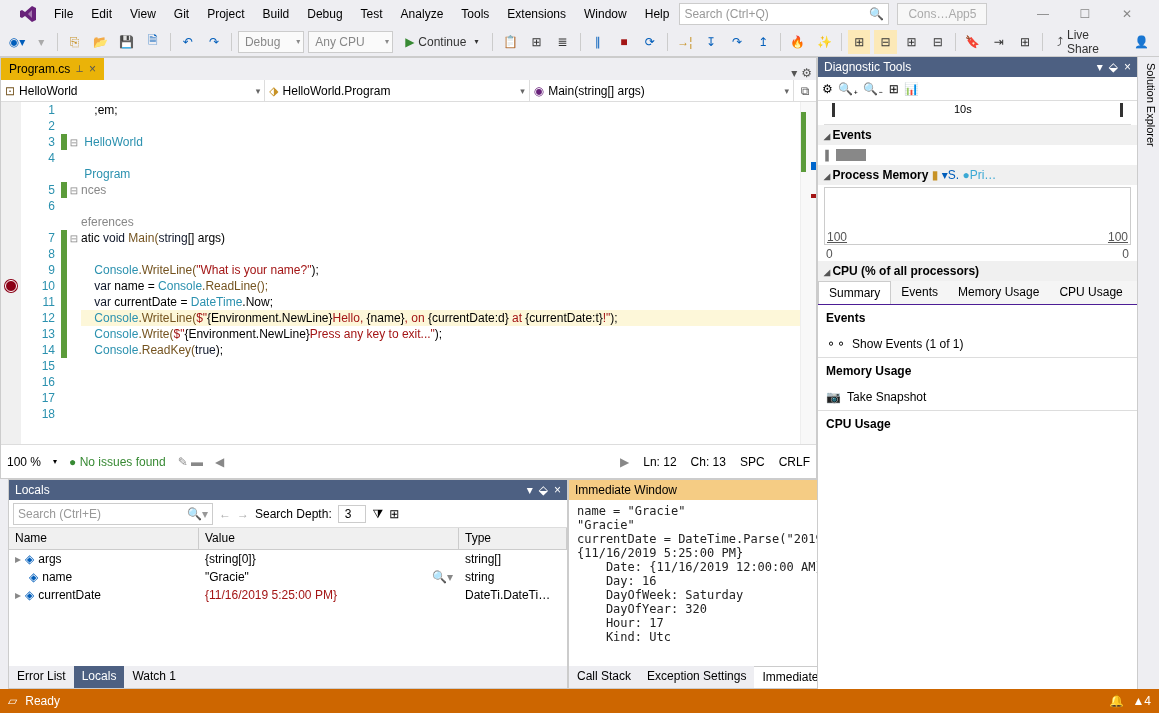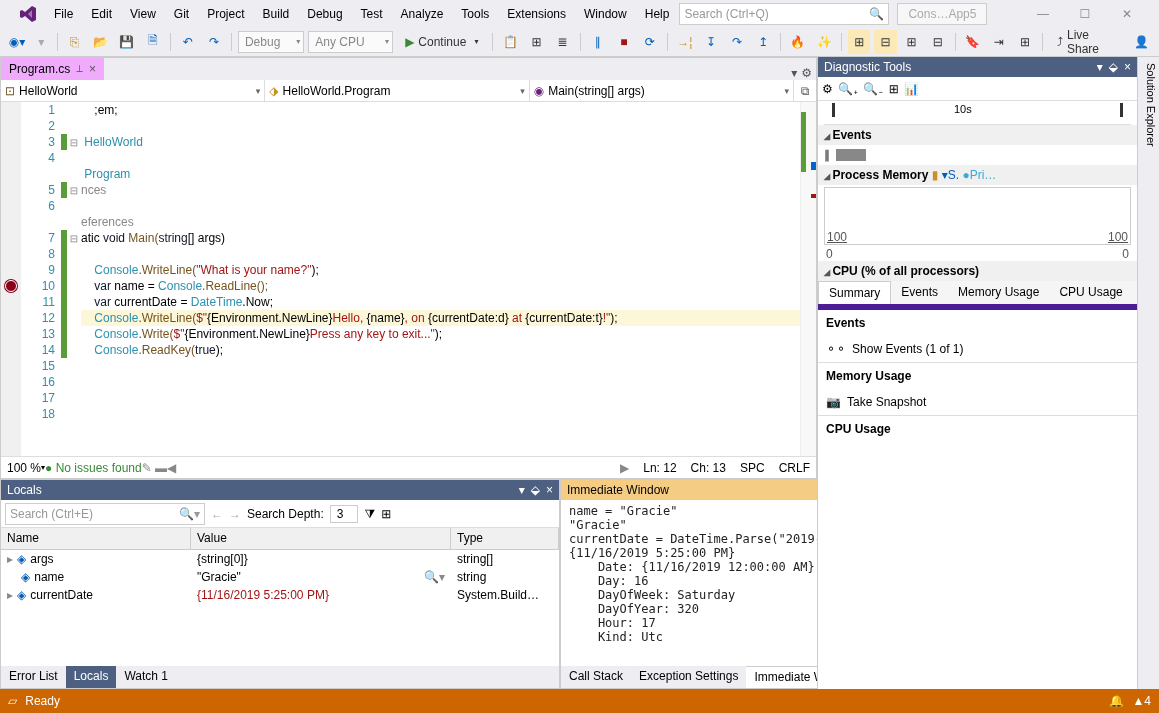--- a/index.html
+++ b/index.html
@@ -17,21 +17,21 @@
 .tb-btn.sm { width: 20px; }
 .tb-sep { width: 1px; height: 18px; background: #ccc; margin: 0 2px; }
 .tb-combo { height: 22px; border: 1px solid #ccc; background: #fafafa; color: #888; padding: 0 16px 0 6px; display: flex; align-items: center; position: relative; }
 .tb-combo::after { content: "▾"; position: absolute; right: 3px; font-size: 8px; color: #888; }
 .continue { display: flex; align-items: center; gap: 4px; color: #333; padding: 0 8px; height: 24px; }
 .continue .tri { color: #388a34; }
 .main { flex: 1; display: flex; min-height: 0; }
 .left-col { flex: 1; display: flex; flex-direction: column; min-width: 0; }
 .editor-area { flex: 1; display: flex; flex-direction: column; background: #fff; border: 1px solid #ccc; min-height: 0; }
 .tab-strip { height: 22px; background: #eeeef2; display: flex; align-items: flex-end; }
-.file-tab { height: 22px; background: #f0abfc; padding: 0 8px; display: flex; align-items: center; gap: 6px; }
+.file-tab { height: 22px; background: #eab308; padding: 0 8px; display: flex; align-items: center; gap: 6px; }
 .file-tab .pin { font-size: 10px; color: #555; }
 .file-tab .x { font-size: 12px; color: #555; }
 .tab-strip .r { margin-left: auto; display: flex; gap: 4px; padding-right: 4px; color: #555; }
 .nav-row { height: 22px; display: flex; align-items: center; border-bottom: 1px solid #ddd; }
 .nav-combo { flex: 1; display: flex; align-items: center; gap: 4px; padding: 0 4px; border-right: 1px solid #ddd; height: 100%; }
 .nav-combo .dd { margin-left: auto; color: #666; font-size: 9px; }
 .code-area { flex: 1; display: flex; font-family: Consolas, monospace; font-size: 13px; overflow: hidden; position: relative; }
 .bp-gutter { width: 20px; background: #f0f0f0; }
 .bp { width: 12px; height: 12px; background: #8b0016; border-radius: 50%; margin: 2px auto; border: 1px solid #fff; box-shadow: 0 0 0 1px #8b0016; }
 .ln-gutter { width: 40px; background: #fff; text-align: right; color: #2b91af; padding-right: 6px; }
@@ -46,29 +46,29 @@
 .cl.hl { background: #fdf7d9; }
 .kw { color: #0f172a; }
 .ty { color: #2b91af; }
 .str { color: #a31515; }
 .mth { color: #74531f; }
 .com { color: #888; }
 .minimap { width: 16px; background: #f8f8f8; position: relative; border-left: 1px solid #eee; }
 .mm-g { position: absolute; left: 0; width: 5px; background: #5b9b3a; }
 .mm-b { position: absolute; right: 0; width: 5px; background: #0066cc; }
 .mm-r { position: absolute; right: 0; width: 5px; background: #a31515; }
-.status-row { height: 22px; border-top: 1px solid #ddd; display: flex; align-items: center; padding: 0 6px; font-size: 11px; }
+.status-row { height: 34px; border-top: 1px solid #ddd; display: flex; align-items: center; padding: 0 6px; gap: 12px; font-size: 11px; }
 .status-row .ok { color: #388a34; }
 .status-row .r { margin-left: auto; display: flex; gap: 14px; }
 .bottom-area { height: 210px; display: flex; }
 .panel { display: flex; flex-direction: column; border: 1px solid #ccc; background: #fff; }
 .panel-head { height: 20px; background: #4d6082; color: #fff; display: flex; align-items: center; padding: 0 6px; }
 .panel-head .r { margin-left: auto; display: flex; gap: 6px; font-size: 10px; }
 .panel-head.orange { background: #f5cc84; color: #000; }
-.locals { flex: 0 0 560px; }
+.locals { flex: 0 0 560px; margin-left: 8px; }
 .loc-tools { height: 28px; display: flex; align-items: center; padding: 0 4px; gap: 6px; border-bottom: 1px solid #ddd; }
 .loc-search { flex: 0 0 200px; height: 22px; border: 1px solid #ccc; padding: 0 4px; color: #999; display: flex; align-items: center; }
 .loc-grid-head { height: 22px; display: flex; background: #f0f0f0; border-bottom: 1px solid #ccc; }
 .lgh { padding: 3px 6px; border-right: 1px solid #ccc; }
 .lgh.n { width: 190px; } .lgh.v { width: 260px; } .lgh.t { flex: 1; }
 .loc-row { height: 18px; display: flex; align-items: center; }
 .lr { padding: 0 6px; } .lr.n { width: 190px; display:flex; align-items:center; gap:4px; } .lr.v { width: 260px; } .lr.t { flex: 1; }
 .lr.v.red { color: #a31515; }
 .bot-tabs { height: 22px; background: #eeeef2; display: flex; }
 .btab { padding: 3px 8px; }
@@ -80,21 +80,21 @@
 .dt-tools { height: 24px; background: #fff; display: flex; align-items: center; gap: 6px; padding: 0 4px; border-bottom: 1px solid #ddd; }
 .dt-body { flex: 1; overflow: auto; font-size: 11px; background: #fff; }
 .dt-sess { padding: 4px 6px; font-weight: 600; }
 .timeline { height: 24px; position: relative; border-bottom: 1px solid #ddd; margin: 0 6px; }
 .tick { position: absolute; top: 2px; width: 3px; height: 14px; background: #333; }
 .tlabel { position: absolute; top: 2px; font-size: 11px; }
 .dt-sec { padding: 3px 6px; background: #f0f0f0; font-weight: 600; }
 .dt-sec::before { content: "◢ "; font-size: 8px; color: #555; }
 .ev-row { height: 20px; display: flex; align-items: center; padding: 0 6px; gap: 6px; }
 .graph { height: 58px; margin: 2px 6px; border: 1px solid #ccc; display:flex; justify-content:space-between; align-items:flex-end; padding:0 2px; font-size:10px; color:#555;text-decoration:underline; }
-.dt-tabs { display: flex; border-bottom: 6px solid #4c1d95; background: #f5f5f5; }
+.dt-tabs { display: flex; border-bottom: 1px solid #4c1d95; background: #f5f5f5; }
 .dtab { padding: 4px 10px; }
 .dtab.active { background: #fff; border: 1px solid #ccc; border-bottom: none; }
 .dt-link { padding: 6px 8px; display:flex; gap:6px; align-items:center; }
 .side-tab { width: 22px; background: #eeeef2; writing-mode: vertical-rl; text-orientation: mixed; padding: 6px 2px; font-size: 11px; border-left: 1px solid #ccc; }
 .statusbar { height: 24px; background: #cd6600; color: #fff; display: flex; align-items: center; padding: 0 8px; }
 .statusbar .r { margin-left: auto; display:flex; gap:8px; align-items:center; }
 svg { display: block; }
 </style>
 </head>
 <body>
@@ -351,21 +351,21 @@
           <div class="lr v"><span>"Gracie"</span><span style="float:right;color:#888">🔍▾</span></div>
           <div class="lr t">string</div>
         </div>
         <div class="loc-row">
           <div class="lr n">
               <span style="color:#888">▸</span>
               <span style="color:#005dba">◈</span>
               <span>currentDate</span>
             </div>
           <div class="lr v red">{11/16/2019 5:25:00 PM}</div>
-          <div class="lr t">System.Build…</div>
+          <div class="lr t">DateTi.DateTi…</div>
         </div>
         <div style="flex:1"></div>
         <div class="bot-tabs">
           <div class="btab">Error List</div>
           <div class="btab active">Locals</div>
           <div class="btab">Watch 1</div>
         </div>
       </div>
 
       <div class="panel immediate">

